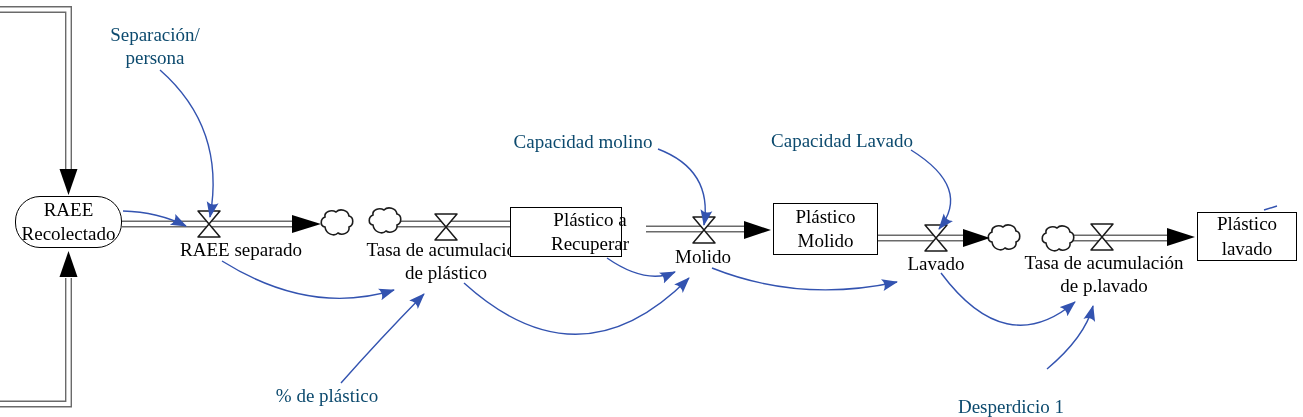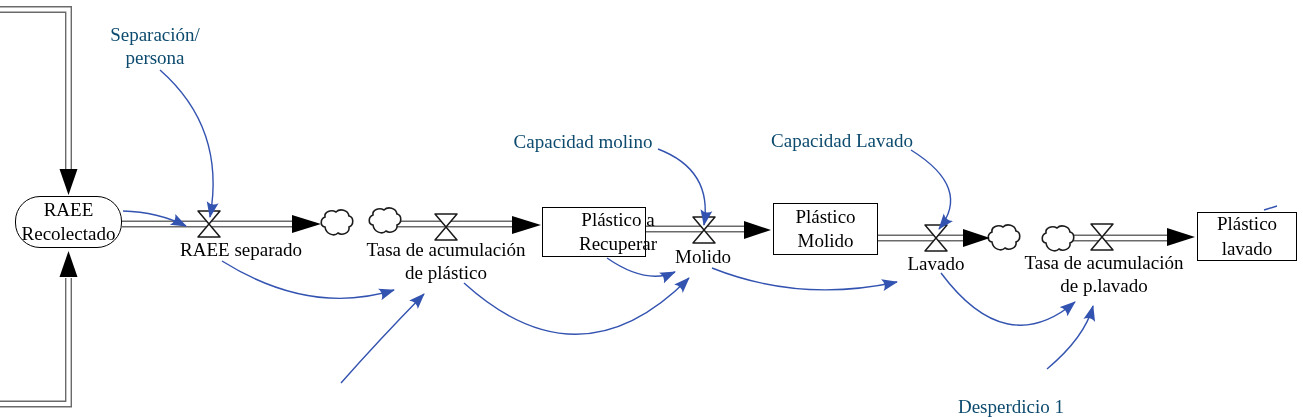--- a/index.html
+++ b/index.html
@@ -117,34 +117,35 @@
       <path d="M 712 268 Q 800 303 897 282" marker-end="url(#barrow)"></path>
       <path d="M 911 150 Q 972 188 939 229" marker-end="url(#barrow)"></path>
       <path d="M 941 273 Q 1006 360 1075 302" marker-end="url(#barrow)"></path>
       <path d="M 1047 369 Q 1085 337 1093 306" marker-end="url(#barrow)"></path>
       <path d="M 1264 210 L 1277 206"></path>
     </g>
   </svg>
 
   <div class="stock" style="left:15px;top:196px;width:107px;height:52px;border-radius:25px;">RAEE
 Recolectado</div>
-  <div class="stock" style="left:542px;top:207px;width:104px;height:50px;padding-left:48px;">Plástico a
+  <div class="stock" style="left:510px;top:207px;width:112px;height:50px;padding-left:48px;">Plástico a
 Recuperar</div>
   <div class="stock" style="left:773px;top:203px;width:105px;height:52px;">Plástico
 Molido</div>
   <div class="stock" style="left:1197px;top:212px;width:100px;height:49px;">Plástico
 lavado</div>
 
   <div class="lbl" style="left:213px;top:238px;margin-left:28px;">RAEE separado</div>
   <div class="lbl" style="left:446px;top:238px;">Tasa de acumulación
 de plástico</div>
   <div class="lbl" style="left:703px;top:245px;">Molido</div>
   <div class="lbl" style="left:936px;top:252px;">Lavado</div>
   <div class="lbl" style="left:1104px;top:251px;">Tasa de acumulación
 de p.lavado</div>
 
   <div class="lbl aux" style="left:155px;top:23px;">Separación/
 persona</div>
+  <div class="lbl aux" style="left:327px;top:384px;">% de plástico</div>
   <div class="lbl aux" style="left:842px;top:129px;">Capacidad Lavado</div>
   <div class="lbl aux" style="left:583px;top:130px;">Capacidad molino</div>
   <div class="lbl aux" style="left:1011px;top:371px;margin-top:24px;">Desperdicio 1</div>
 
 </div>
 
 </body></html>

